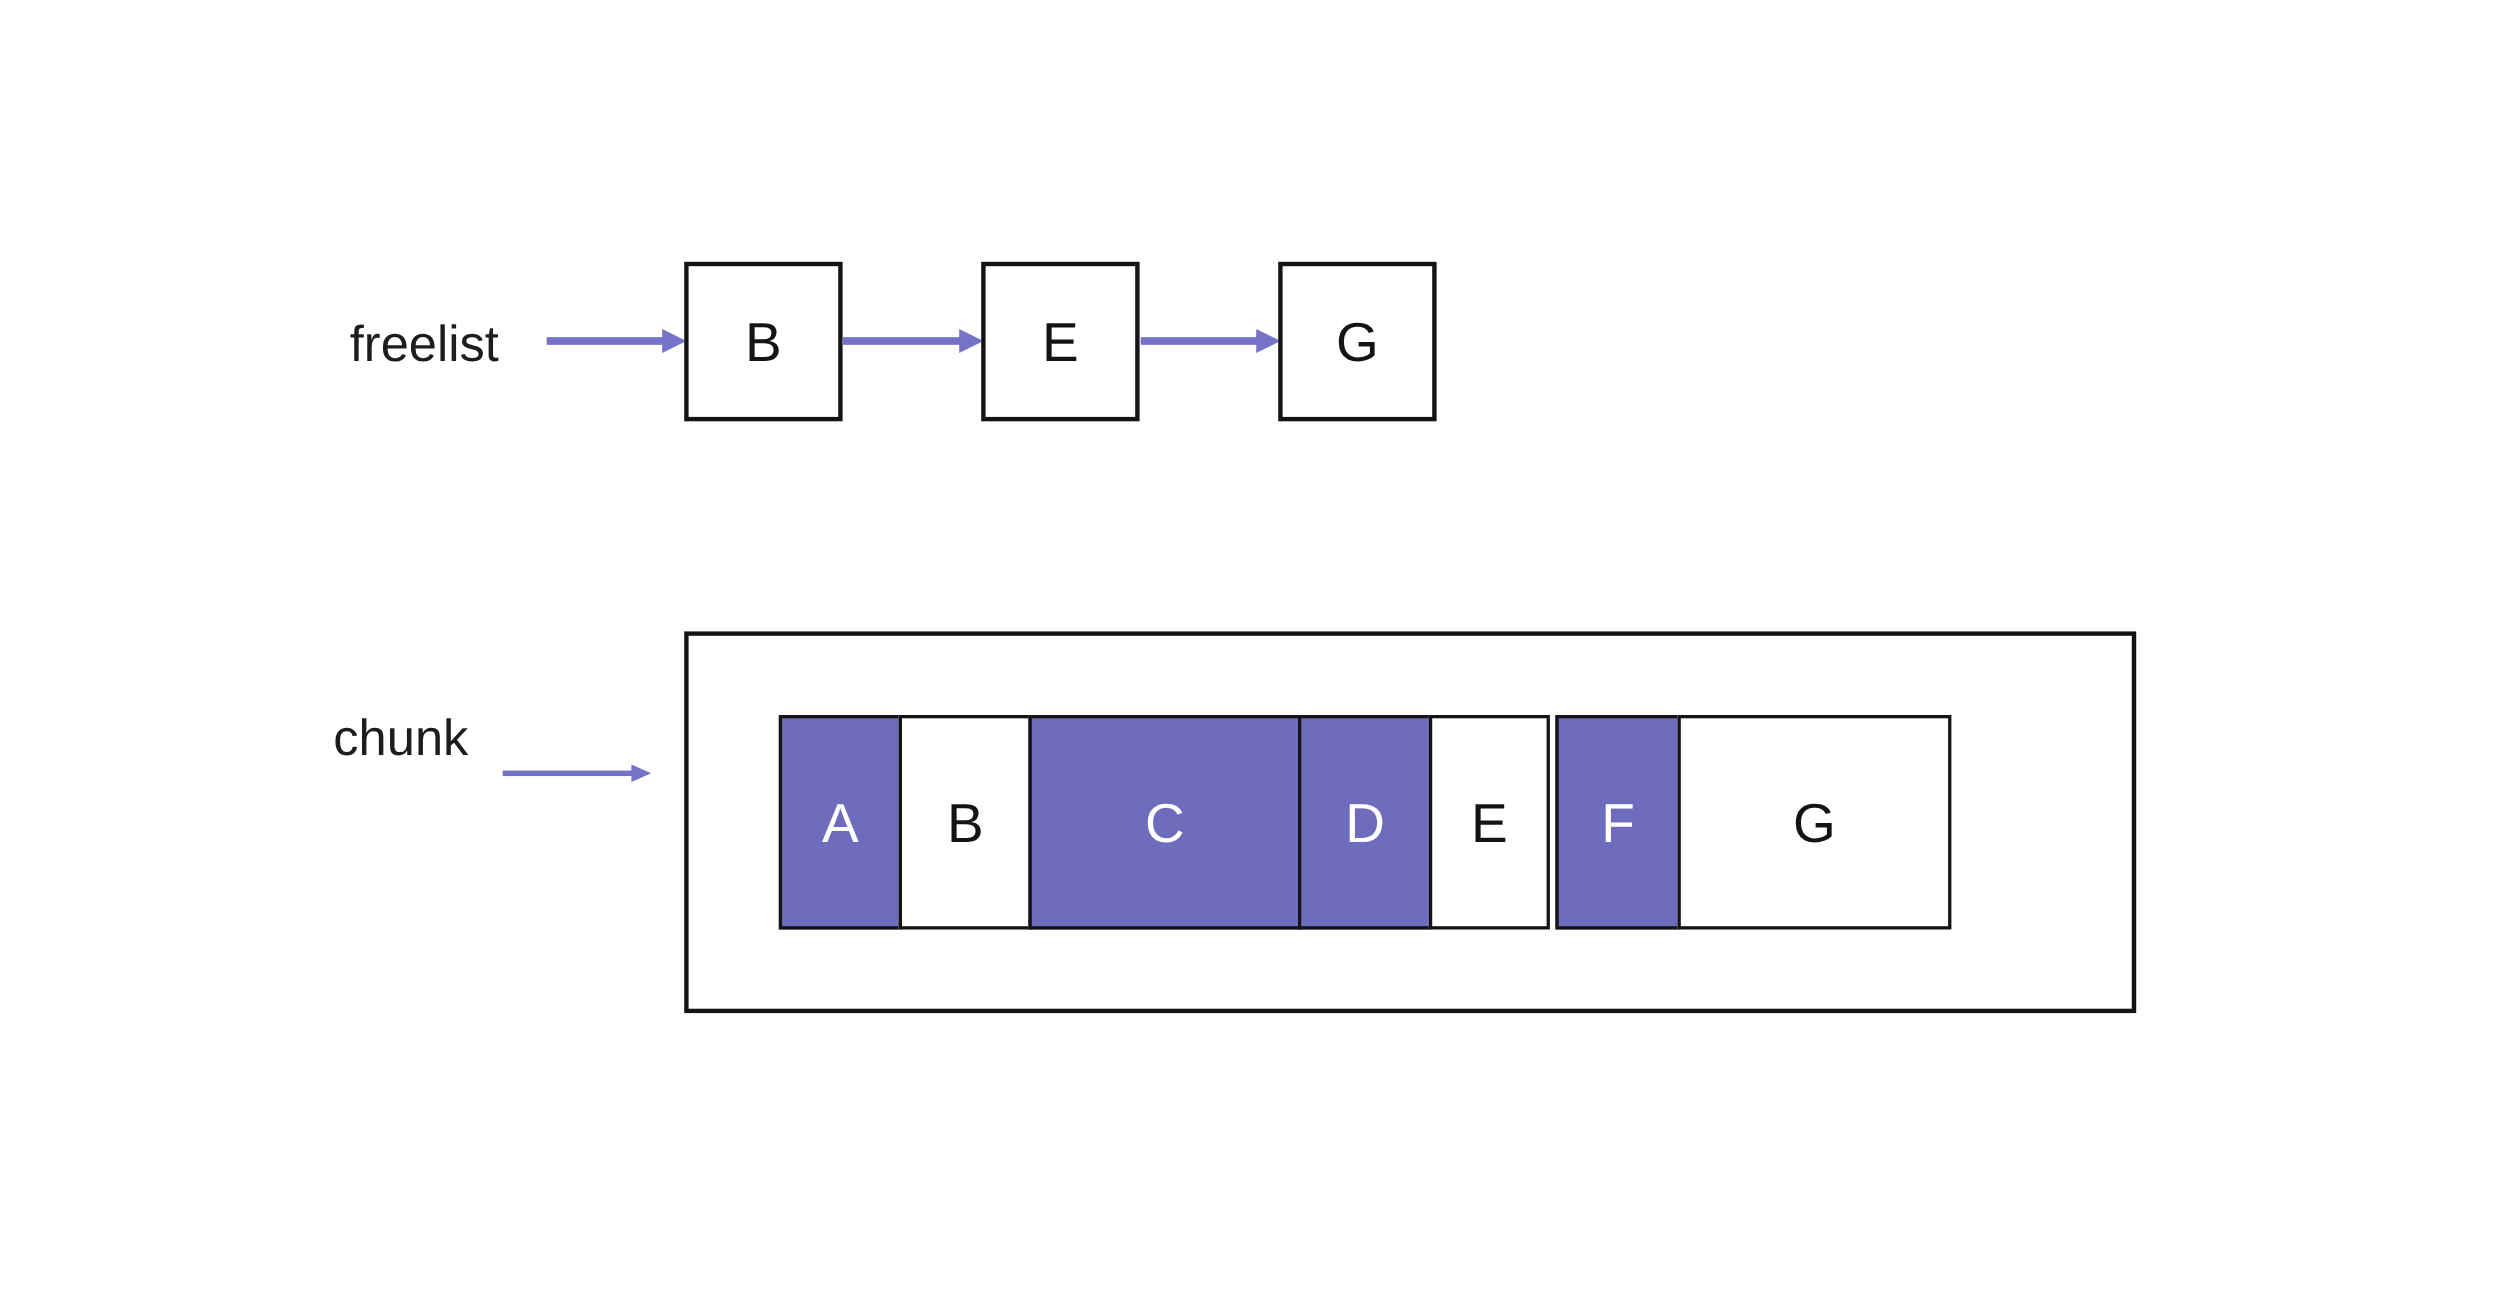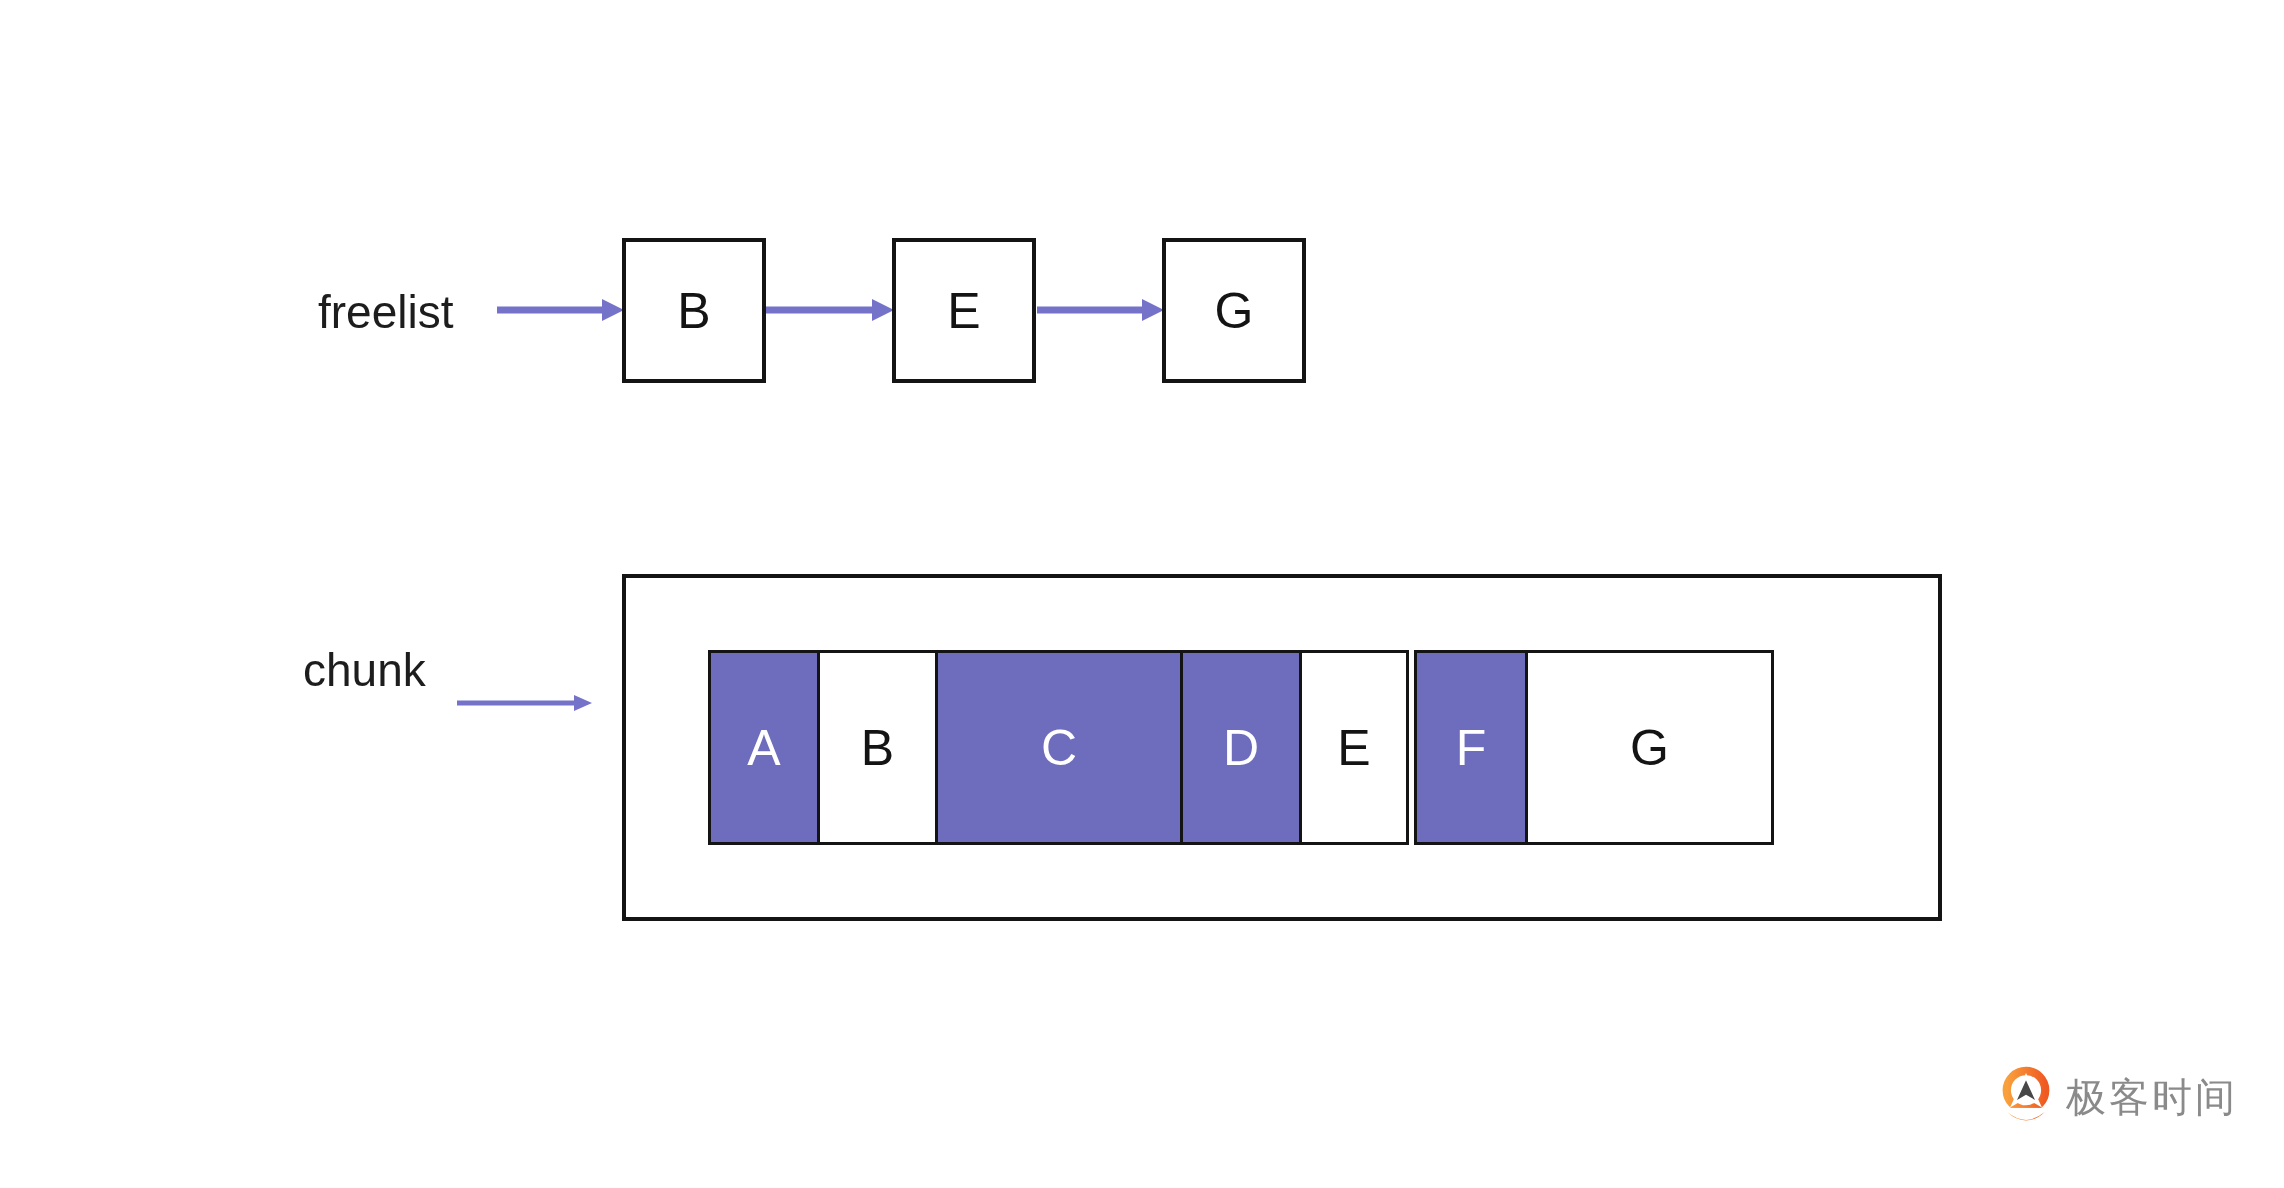--- a/index.html
+++ b/index.html
@@ -97,29 +97,14 @@
   <div class="blk free blk-e">
     <span>E</span>
   </div>
   <div class="blk alloc blk-f">
     <span>F</span>
   </div>
   <div class="blk free blk-g">
     <span>G</span>
   </div>
 
-  <div class="logo">
-    <svg class="logo-icon" viewBox="0 0 100 118" xmlns="http://www.w3.org/2000/svg">
-      <defs>
-        <linearGradient id="gk" x1="0" y1="0" x2="1" y2="0">
-          <stop offset="0" stop-color="#F9A03C"></stop>
-          <stop offset="1" stop-color="#EF5A22"></stop>
-        </linearGradient>
-      </defs>
-      <circle cx="50" cy="46" r="37" fill="none" stroke="url(#gk)" stroke-width="16"></circle>
-      <rect x="6" y="80" width="88" height="14" fill="#ffffff"></rect>
-      <path d="M50 20 L74 72 L50 58 L26 72 Z" fill="#474747" stroke="#ffffff" stroke-width="6"></path>
-      <path d="M14 88 Q50 118 86 88 Q70 104 50 104 Q30 104 14 88 Z" fill="url(#gk)"></path>
-    </svg>
-    <div class="logo-text">极客时间</div>
-  </div>
 
 </div>
 
 </body></html>

